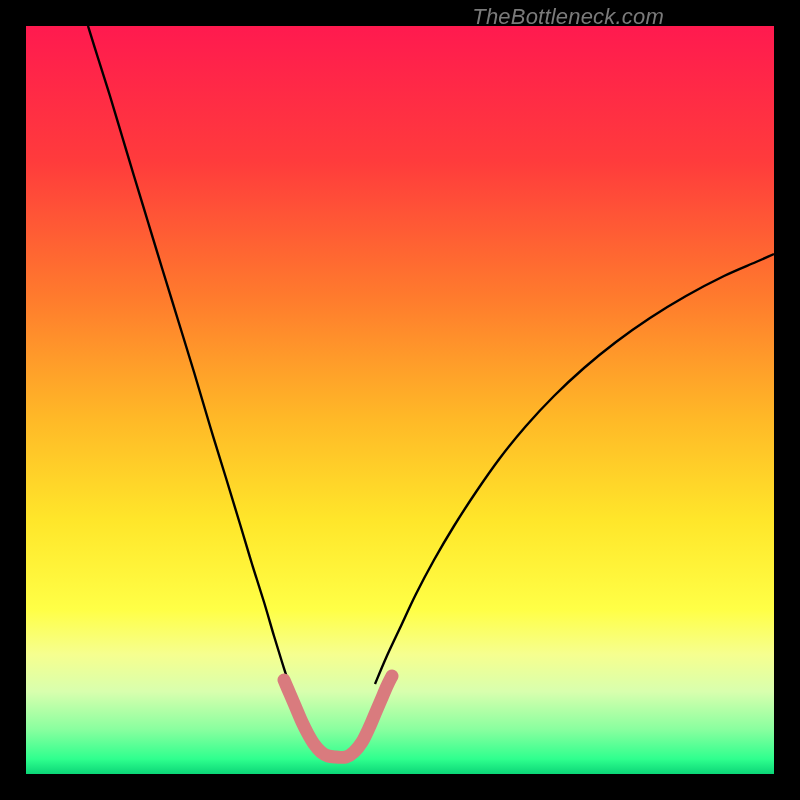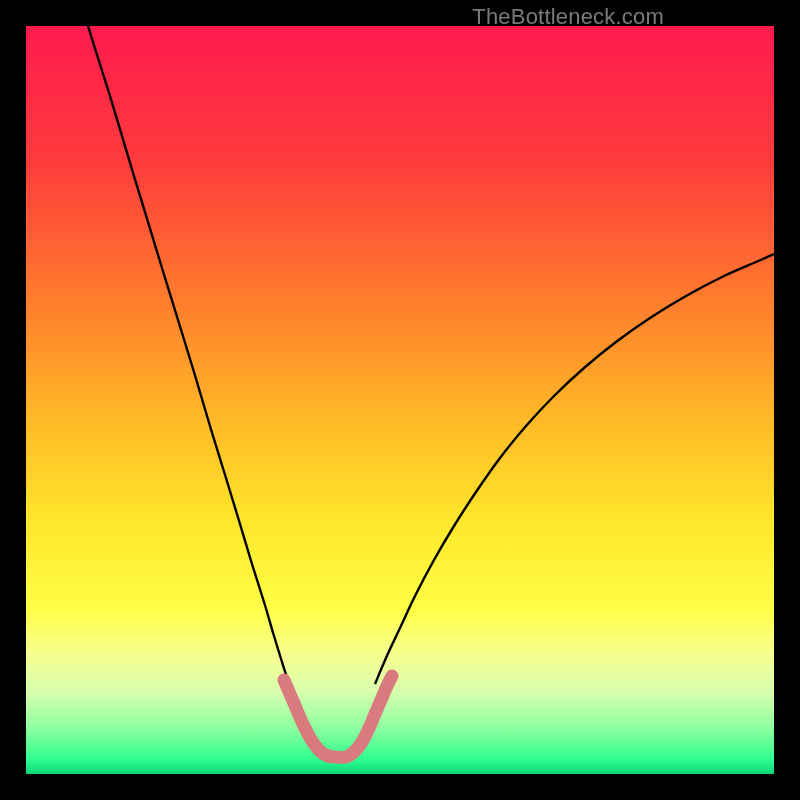--- a/index.html
+++ b/index.html
@@ -2,20 +2,21 @@
 <html><head>
 <meta charset="utf-8">
 <style>
   * { margin: 0; padding: 0; box-sizing: border-box; }
   html, body { width: 800px; height: 800px; overflow: hidden; background: #000; }
   .frame {
     position: relative;
     width: 676px;
     height: 800px;
     background: #000;
+    font-style: italic;
   }
   .plot-area {
     position: absolute;
     left: 26px;
     top: 26px;
     width: 748px;
     height: 748px;
     overflow: hidden;
   }
   .watermark {

